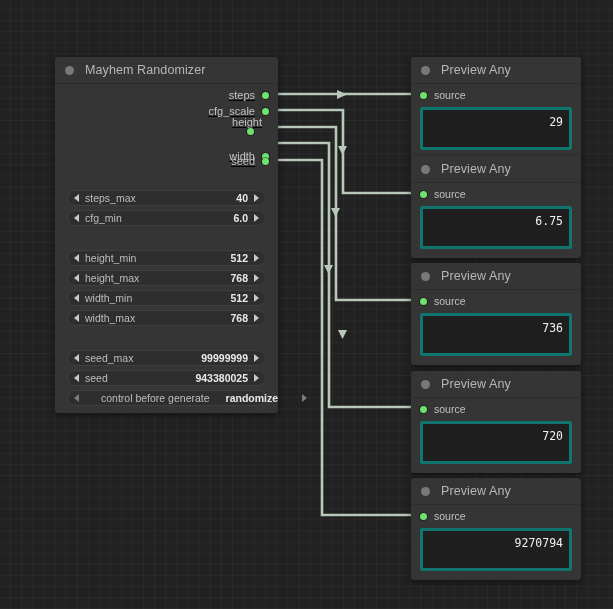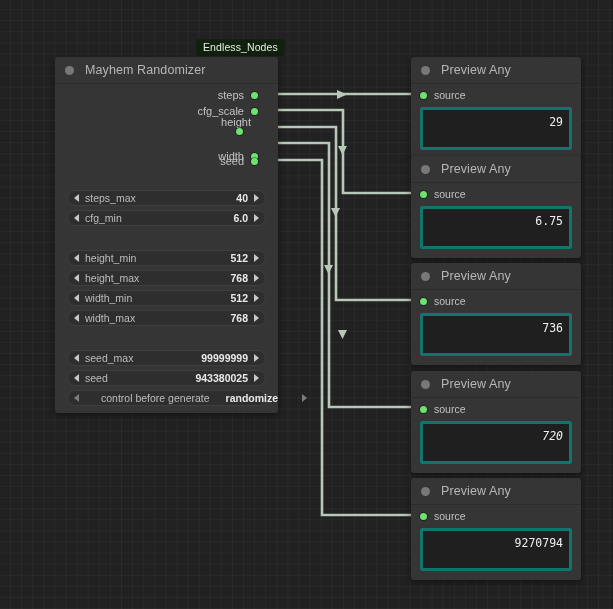--- a/index.html
+++ b/index.html
@@ -58,23 +58,24 @@
     font-size:10.5px;
     padding:2px 7px 3px 7px;
     border-radius:4px;
     white-space:nowrap;
     letter-spacing:0.1px;
   }
 
   
   #node-mayhem{left:55px;top:57px;width:223px;height:356px;}
   .out-slot{
-    position:absolute;right:20px;
+    position:absolute;right:9px;
     display:flex;align-items:center;justify-content:flex-end;
     height:14px;
+    text-decoration:underline;
   }
   .out-label{
     font-size:11px;color:#c3c3c3;white-space:nowrap;
     margin-right:7px;
   }
   .dot{
     width:7px;height:7px;border-radius:50%;
     background:#6ee26e;
     box-shadow:0 0 0 1px rgba(0,0,0,0.35);
     flex:0 0 auto;
@@ -146,21 +147,20 @@
     </g>
     <g fill="#b8c8b8">
       <path d="M337,90 l10,4.5 l-10,4.5 z"></path>
       <path d="M338,146 l4.5,9 l4.5,-9 z"></path>
       <path d="M331,208 l4.5,9 l4.5,-9 z"></path>
       <path d="M324,265 l4.5,9 l4.5,-9 z"></path>
       <path d="M338,330 l4.5,9 l4.5,-9 z"></path>
     </g>
   </svg>
 
-  <div class="badge" style="left:196px;top:39px;">Endless_Nodes</div>
 
   <div class="node" id="node-mayhem">
     <div class="node-header">
       <span class="collapse-dot"></span>
       <span class="node-title">Mayhem Randomizer</span>
     </div>
 
     <div class="out-slot" style="top:31px;">
       <span class="out-label">steps</span>
       <span class="dot"></span>
@@ -282,21 +282,21 @@
 
   <div class="node preview" style="left:411px;top:371px;height:102px;">
     <div class="node-header">
       <span class="collapse-dot"></span>
       <span class="node-title">Preview Any</span>
     </div>
     <div class="prev-slot">
       <span class="dot"></span>
       <span class="prev-label">source</span>
     </div>
-    <div class="prev-box" style="height:43px;font-style:italic;">
+    <div class="prev-box" style="height:43px;">
       <span>720</span>
     </div>
   </div>
 
   <div class="node preview" style="left:411px;top:478px;height:102px;">
     <div class="node-header">
       <span class="collapse-dot"></span>
       <span class="node-title">Preview Any</span>
     </div>
     <div class="prev-slot">

